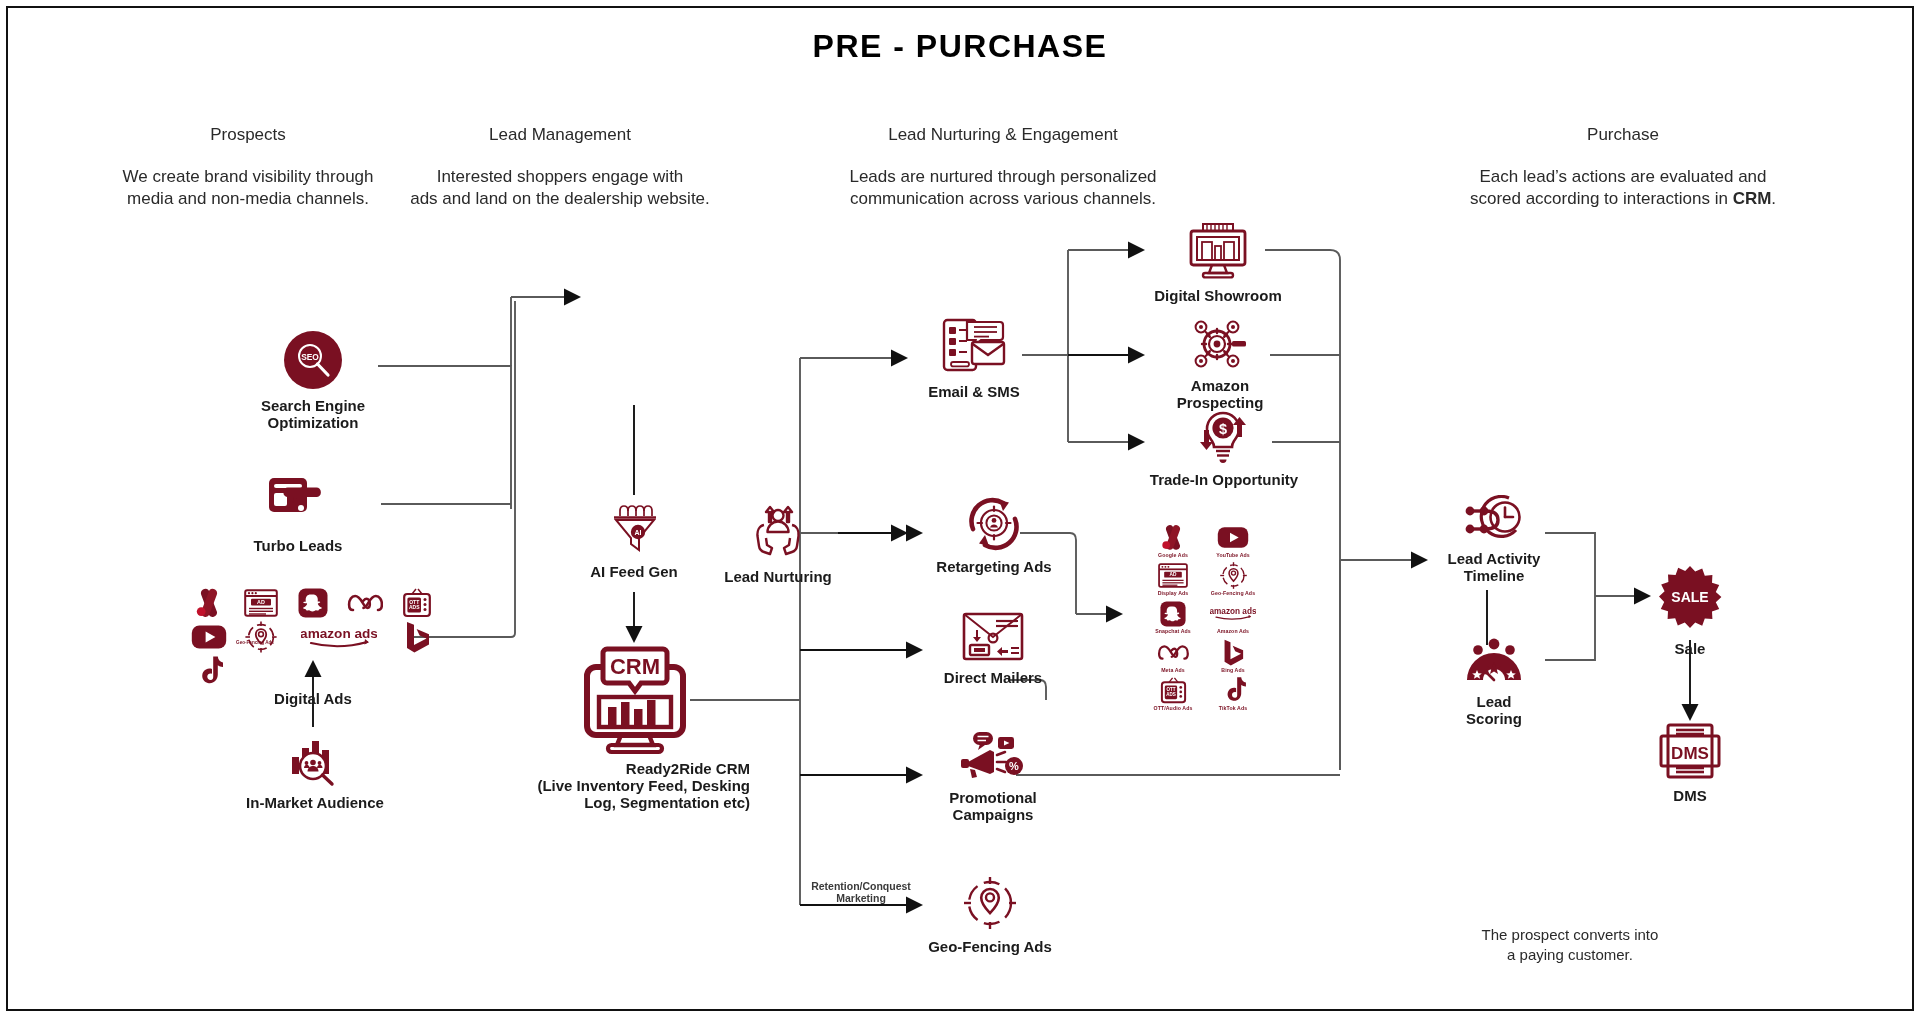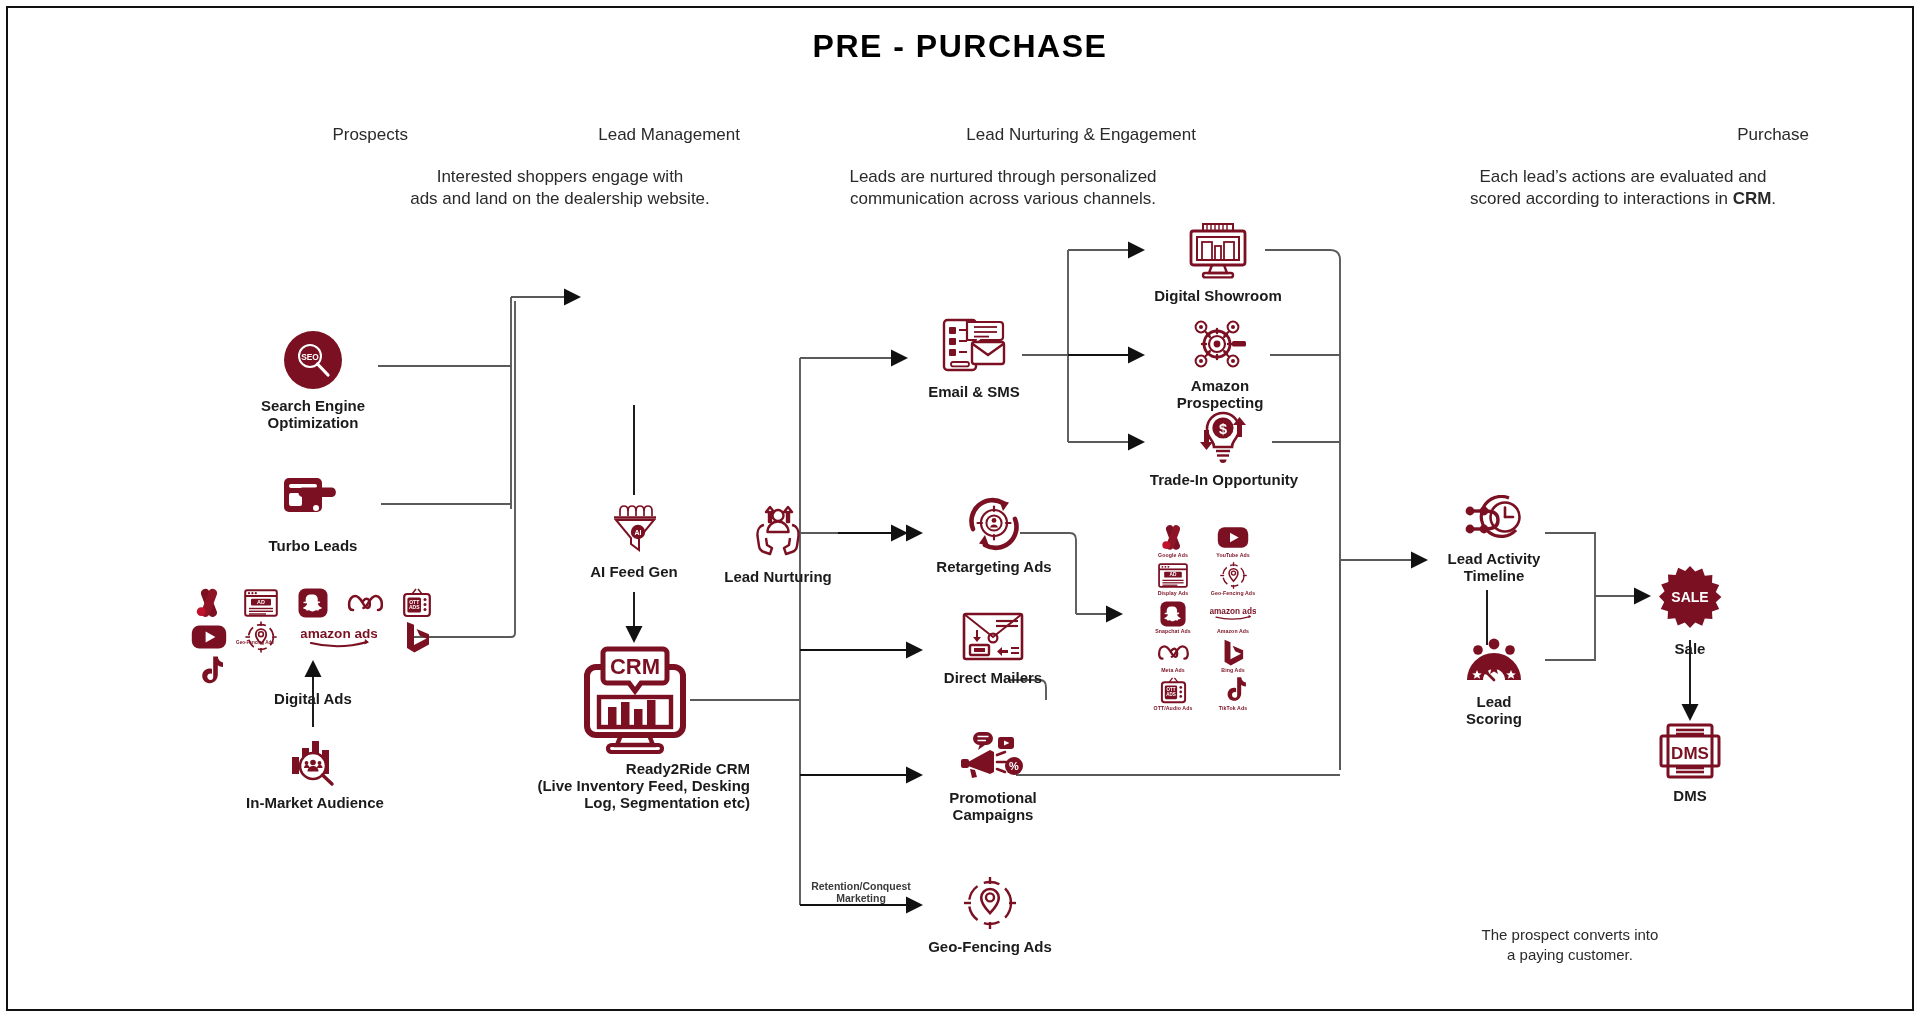--- a/index.html
+++ b/index.html
@@ -13,21 +13,21 @@
   }
   .frame{position:absolute;left:6px;top:6px;width:1908px;height:1005px;border:2px solid #111;box-sizing:border-box;}
   .stage{position:absolute;left:0;top:0;width:1920px;height:1017px;}
 
   
   .title{
     position:absolute;left:0;top:28px;width:1920px;text-align:center;
     font-size:32px;font-weight:700;letter-spacing:1.5px;color:#000;
   }
   .phase{position:absolute;text-align:center;}
-  .phase .p-title{font-size:17px;font-weight:400;color:#2a2a2a;margin-bottom:21px;text-align:right;}
+  .phase .p-title{font-size:17px;font-weight:400;color:#2a2a2a;margin-bottom:21px;}
   .phase .p-desc{font-size:17px;font-weight:400;color:#2a2a2a;line-height:1.28;}
   .phase .p-desc b{font-weight:700;}
 
   .note{position:absolute;text-align:center;font-size:15px;line-height:1.32;color:#2a2a2a;}
 
   
   .node{position:absolute;text-align:center;}
   .node .lbl{font-size:15px;font-weight:700;color:#1b1b1b;line-height:1.14;margin-top:7px;white-space:pre-line;}
   .node .icon{display:flex;align-items:flex-end;justify-content:center;}
 
@@ -48,20 +48,24 @@
 </head>
 <body>
 
 <div class="stage">
   <div class="frame"></div>
 
   <div class="title">PRE - PURCHASE</div>
 
   <div class="phase" style="left:88px;top:125px;width:320px;">
     <div class="p-title">Prospects</div>
+    <div class="p-desc">
+      <span>We create brand visibility through</span><br>
+      <span>media and non-media channels.</span>
+    </div>
   </div>
 
   <div class="phase" style="left:380px;top:125px;width:360px;">
     <div class="p-title">Lead Management</div>
     <div class="p-desc">
       <span>Interested shoppers engage with</span><br>
       <span>ads and land on the dealership website.</span>
     </div>
   </div>
 
@@ -175,21 +179,21 @@
         <circle cx="30" cy="30" r="29" fill="#7a1022"></circle>
         <circle cx="27" cy="26" r="11" fill="none" stroke="#fff" stroke-width="2"></circle>
         <line x1="34.5" y1="34" x2="45" y2="45" stroke="#fff" stroke-width="3.2" stroke-linecap="round"></line>
         <text x="27" y="29.5" font-size="8.4" font-family="Liberation Sans, sans-serif" font-weight="700" fill="#fff" text-anchor="middle">SEO</text>
       </svg>
     </div>
     <div class="lbl">Search Engine
 Optimization</div>
   </div>
 
-  <div class="node" style="left:253px;top:474px;width:120px;">
+  <div class="node" style="left:238px;top:474px;width:120px;">
     <div class="icon">
       <svg width="66" height="56" viewBox="0 0 66 56" aria-hidden="true">
         <rect x="4" y="4" width="38" height="34" rx="5" fill="#7a1022"></rect>
         <rect x="9" y="10" width="28" height="4" rx="2" fill="#fff"></rect>
         <rect x="9" y="19" width="13" height="13" rx="2" fill="#fff"></rect>
         <path d="M26 30h40a6 6 0 0 1 6 6v1a6 6 0 0 1-6 6H40l-7 8 1.5-8H26a6 6 0 0 1-6-6v-1a6 6 0 0 1 6-6z" transform="translate(4,-8) scale(0.72)" fill="#7a1022"></path>
         <circle cx="36" cy="34" r="3" fill="#fff"></circle>
         <circle cx="45" cy="34" r="3" fill="#fff"></circle>
         <circle cx="54" cy="34" r="3" fill="#fff"></circle>
       </svg>

